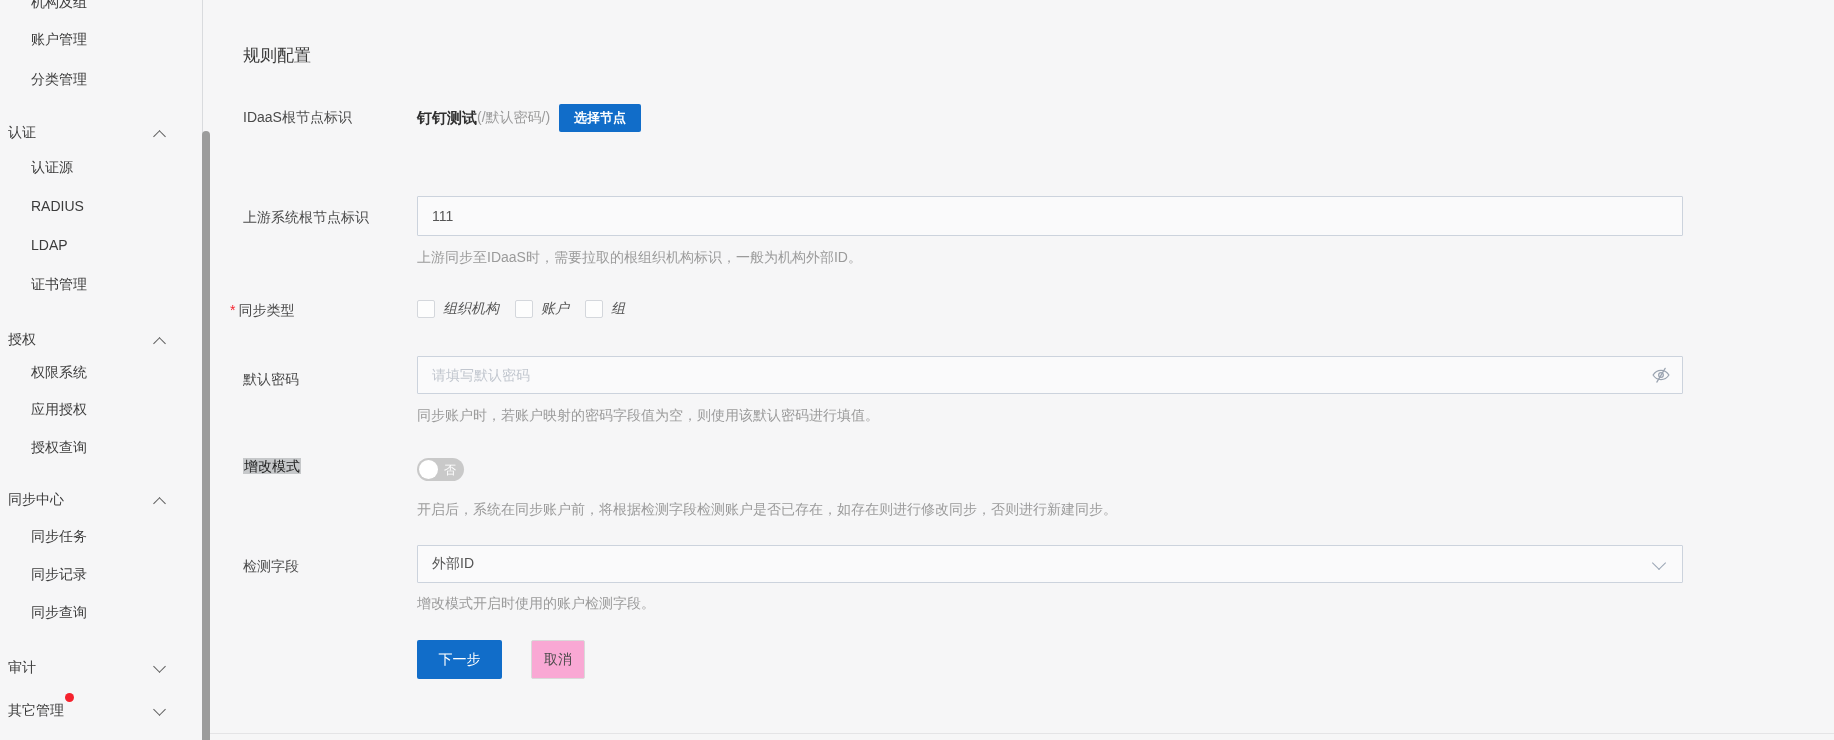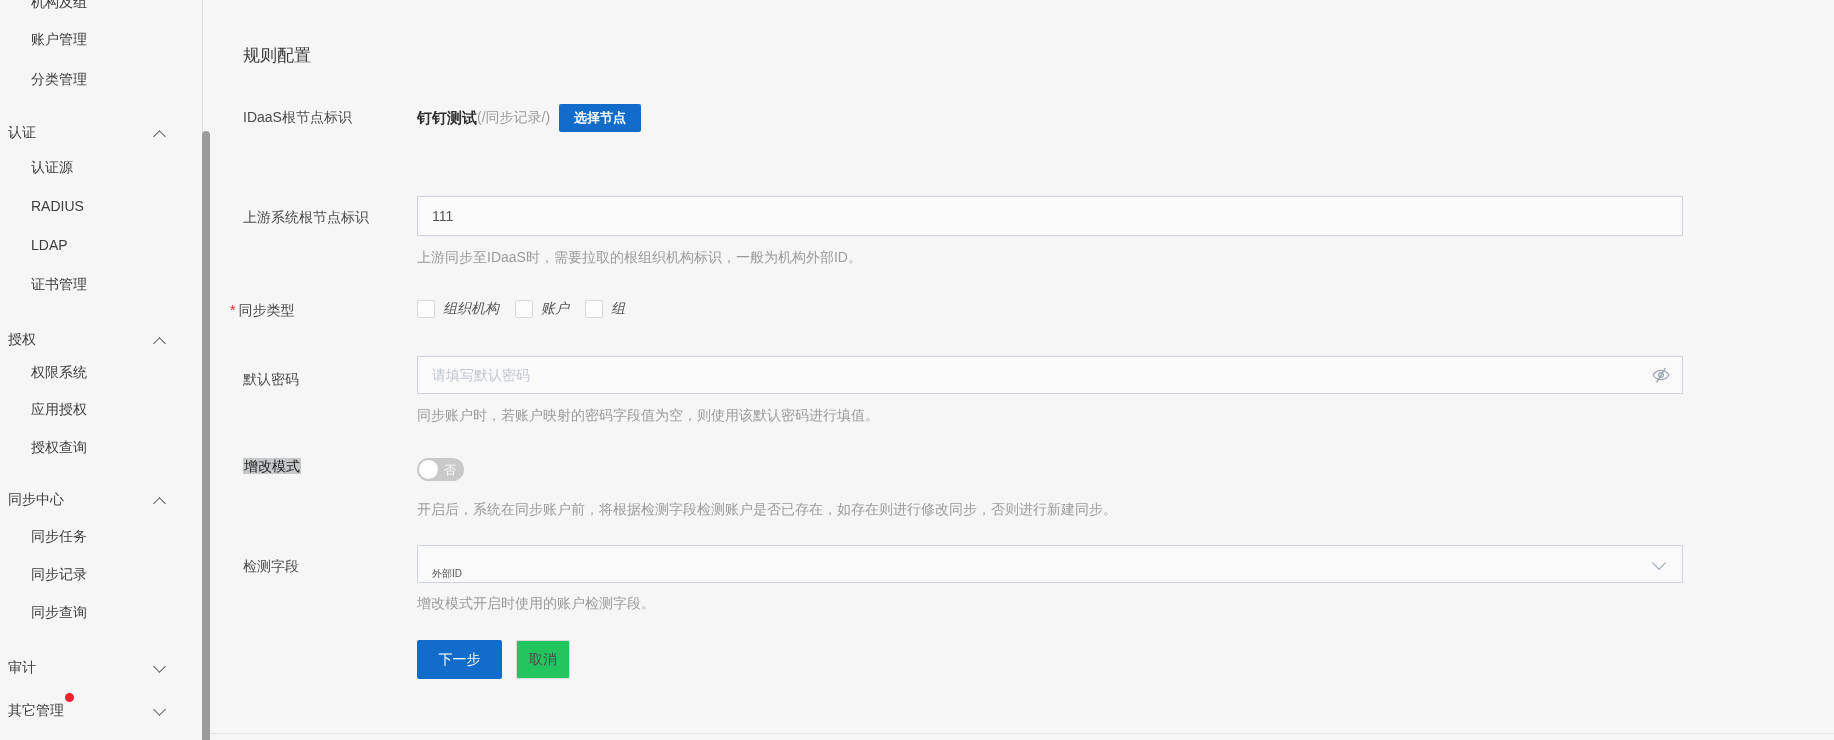--- a/index.html
+++ b/index.html
@@ -41,27 +41,27 @@
   .cb-row{display:flex;align-items:center;gap:16px;}
   .cb-group{display:flex;align-items:center;cursor:pointer;font-style:italic;}
   .checkbox{width:16px;height:16px;background:#fdfdfd;border:1px solid #d4d7dc;border-radius:2px;margin-right:8px;}
   .cb-label{font-size:14px;color:#555;}
 
   .switch{position:relative;width:47px;height:23px;border-radius:12px;background:#c9c9c9;cursor:pointer;}
   .knob{position:absolute;left:2px;top:2px;width:19px;height:19px;border-radius:50%;background:#fff;}
   .switch-label{position:absolute;left:27px;top:4px;font-size:12px;color:#fff;}
 
   .f-select{box-sizing:border-box;position:relative;width:1266px;height:38px;background:#fafafb;border:1px solid #ccd3dd;border-radius:1px;cursor:pointer;}
-  .f-select .sel-value{position:absolute;left:14px;top:9px;font-size:10px;color:#555;margin-top:12px;}
+  .f-select .sel-value{position:absolute;left:14px;top:9px;font-size:14px;color:#555;}
   .sel-chev{position:absolute;right:18px;top:12px;width:9px;height:9px;border-right:1.5px solid #9aa6b5;border-bottom:1.5px solid #9aa6b5;transform:rotate(45deg);}
 
   .hl{background:#c6c8ca;color:#1f1f1f;padding:0 1px;}
 
   .btn-next{width:85px;height:39px;font-size:14px;border-radius:2px;}
-  .btn-cancel{box-sizing:border-box;width:54px;height:39px;margin-left:14px;background:#22c55e;border:1px solid #d9d9d9;border-radius:2px;font-size:14px;color:#4a4a4a;cursor:pointer;font-family:inherit;}
+  .btn-cancel{box-sizing:border-box;width:54px;height:39px;margin-left:29px;background:#f9a8d4;border:1px solid #d9d9d9;border-radius:2px;font-size:14px;color:#4a4a4a;cursor:pointer;font-family:inherit;}
   .btn-row{display:flex;align-items:center;}
   .bottom-line{position:absolute;left:8px;right:0;top:733px;border-top:1px solid #e4e4e6;}
 </style>
 </head>
 <body>
 
 <div class="app">
 
   <aside class="sidebar">
     <div class="s-item sub" style="top:-6px"><span>机构及组</span></div>
@@ -90,21 +90,21 @@
 
   <div class="v-divider"></div>
   <div class="scroll-thumb"></div>
 
   <main class="main">
     <h1 class="page-title">规则配置</h1>
 
     <div class="f-label" style="top:109px">IDaaS根节点标识</div>
     <div class="ctrl node-row" style="top:104px;height:28px">
       <span class="node-value">钉钉测试</span>
-      <span class="node-path">(/同步记录/)</span>
+      <span class="node-path">(/默认密码/)</span>
       <button class="btn-primary btn-sm">选择节点</button>
     </div>
 
     <div class="f-label" style="top:209px">上游系统根节点标识</div>
     <div class="ctrl" style="top:196px">
       <input class="f-input" type="text" value="111" style="">
     </div>
     <div class="f-help" style="top:249px">上游同步至IDaaS时，需要拉取的根组织机构标识，一般为机构外部ID。</div>
 
     <div class="f-label" style="top:302px;left:28px"><span class="req">*</span><span>同步类型</span></div>

